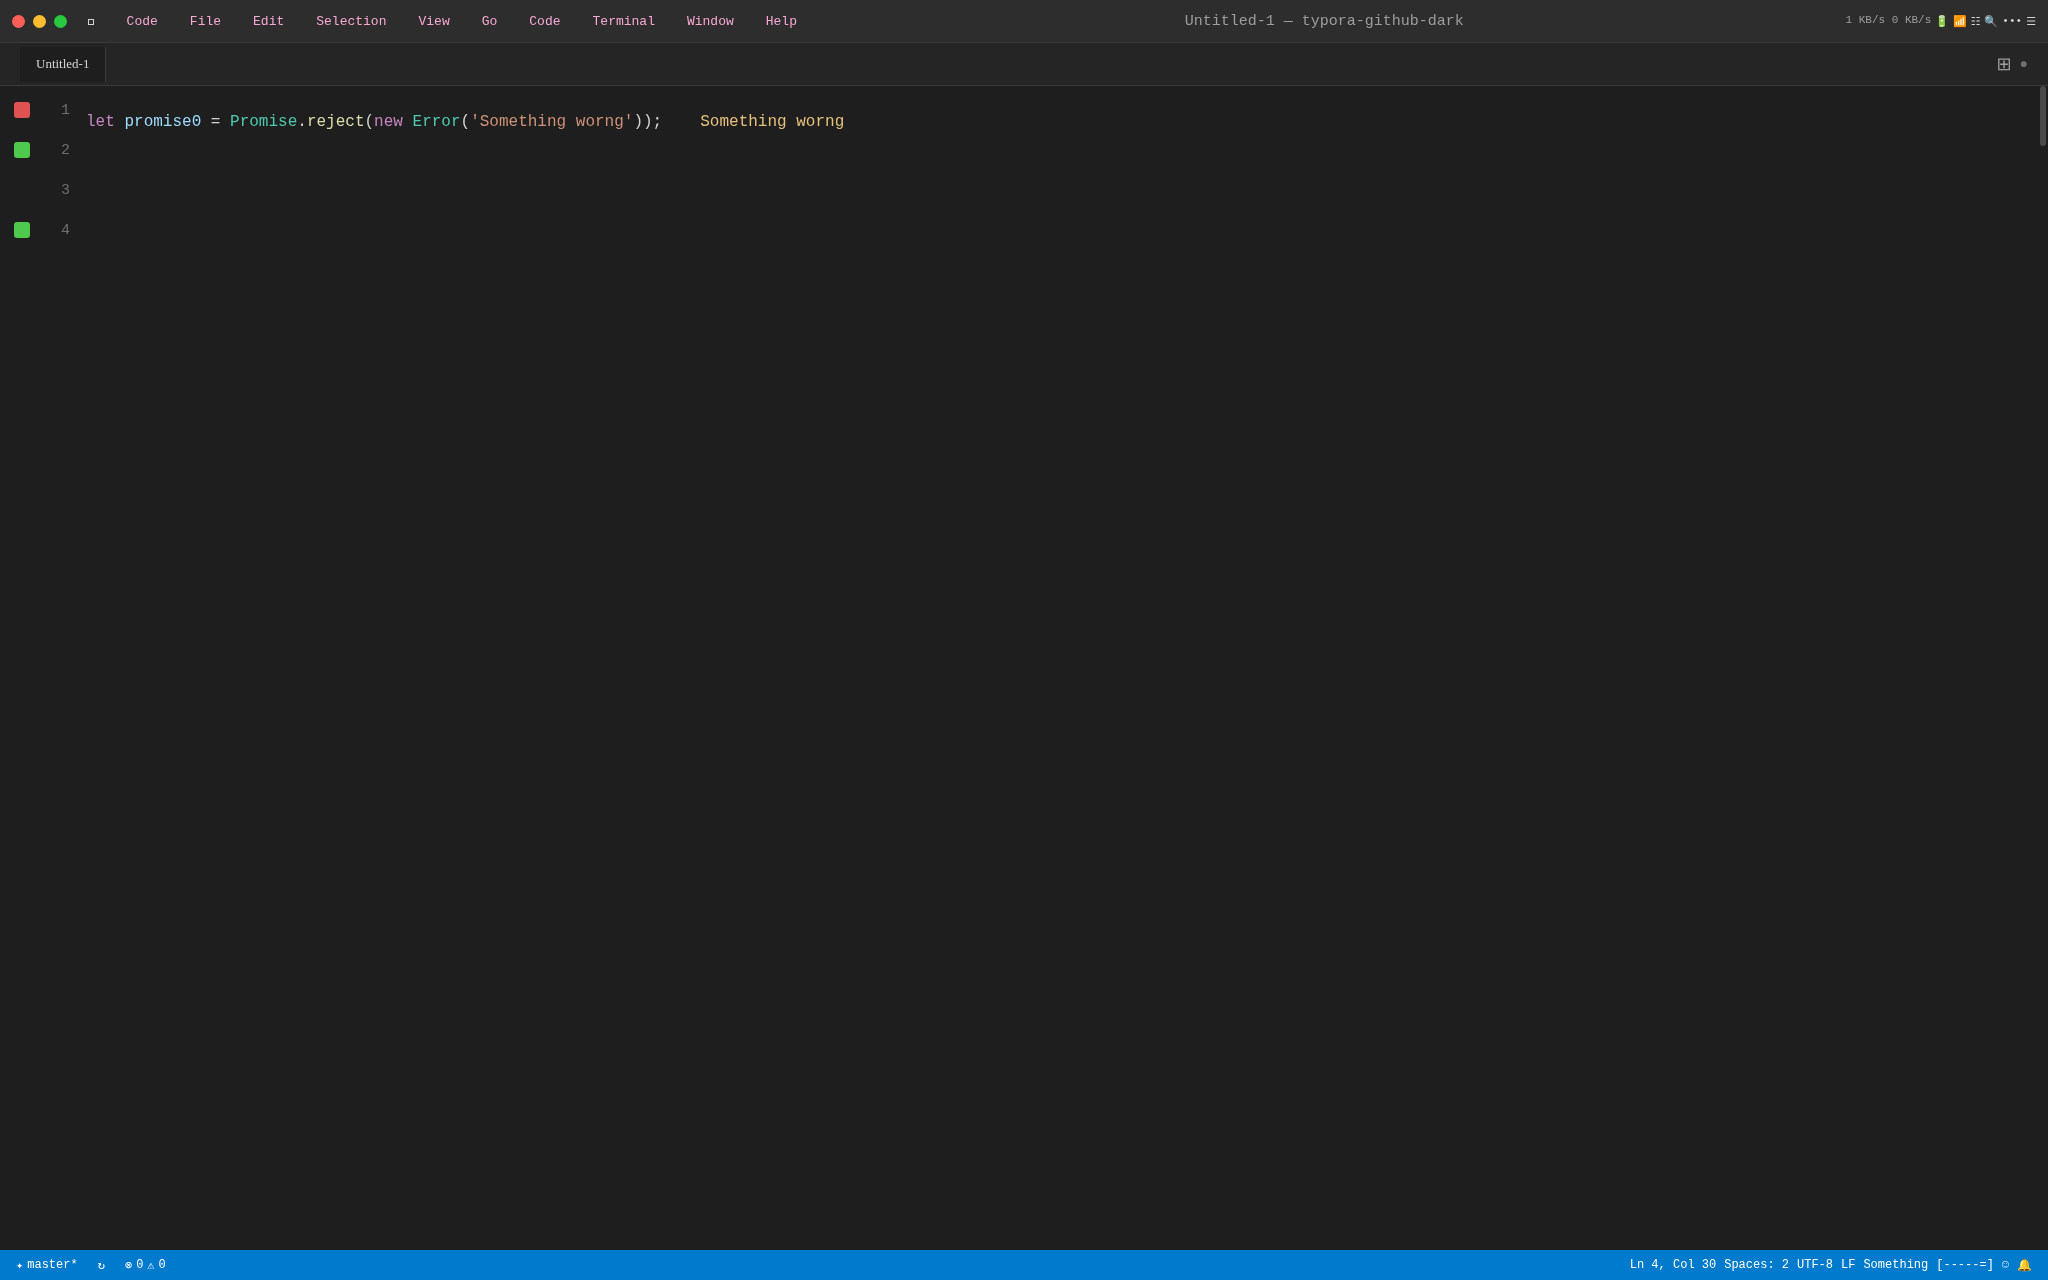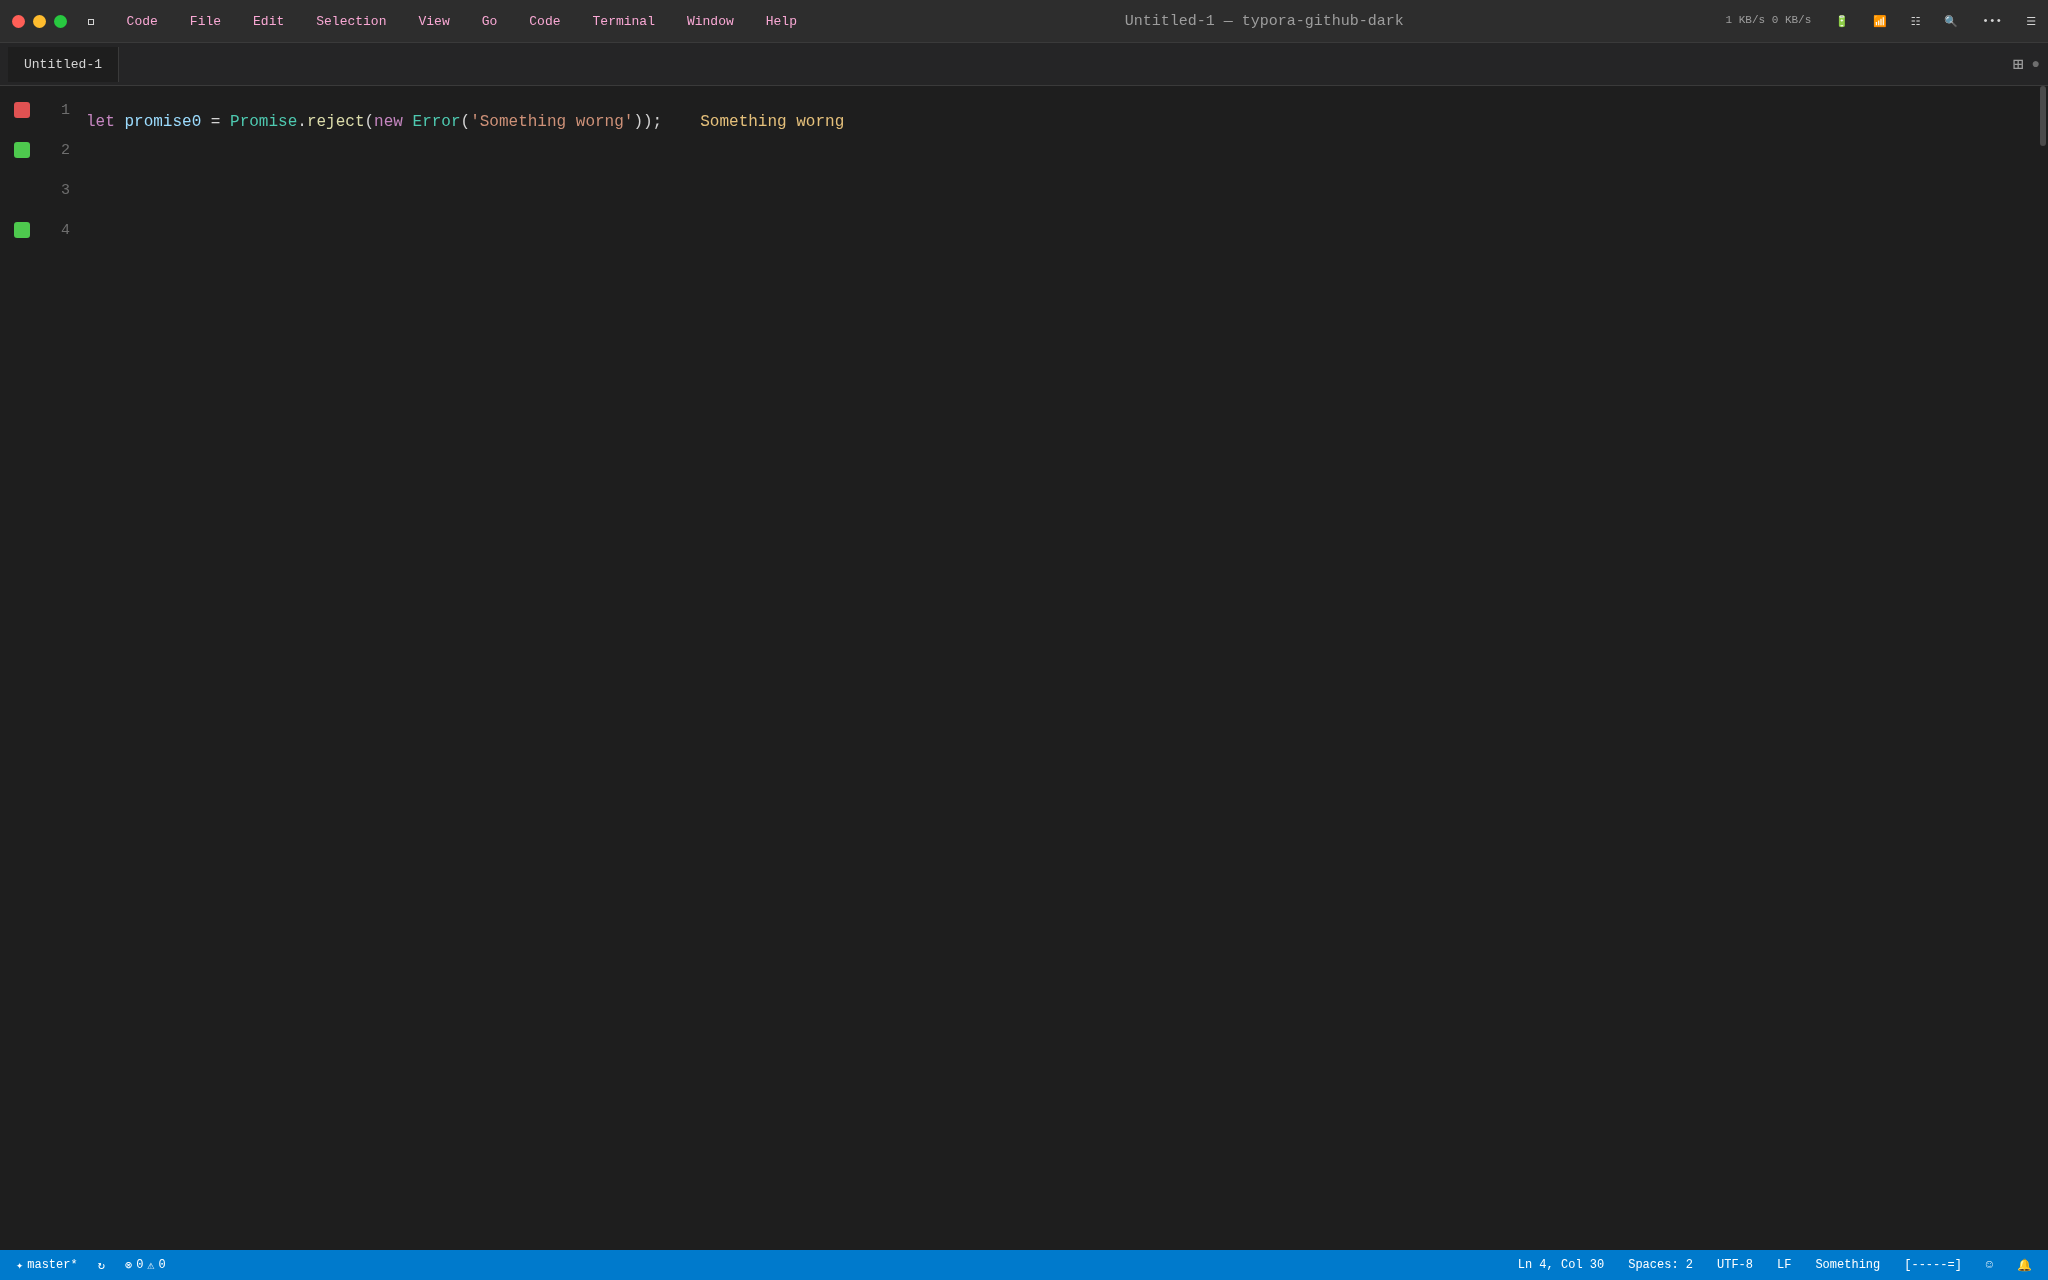--- a/index.html
+++ b/index.html
@@ -44,40 +44,41 @@
     .menu-bar-center {
       flex: 1;
       text-align: center;
       font-size: 15px;
       color: #9d9d9d;
     }
 
     .menu-bar-right {
       display: flex;
       align-items: center;
-      gap: 24px;
+      gap: 4px;
       font-size: 11px;
       color: #d4d4d4;
     }
 
     .traffic-lights {
       display: flex;
       gap: 8px;
       align-items: center;
     }
 
     
     .tab-bar {
       background: #252526;
       height: 43px;
       display: flex;
       align-items: center;
       border-bottom: 1px solid #3a3a3a;
       flex-shrink: 0;
-      padding: 0 8px;
+      padding: 0 20px;
+      font-family: Liberation Serif, serif;
     }
 
     .tab {
       display: flex;
       align-items: center;
       padding: 0 16px;
       height: 35px;
       background: #1e1e1e;
       border-right: 1px solid #3a3a3a;
       font-size: 13px;
@@ -148,21 +149,20 @@
     .status-left {
       display: flex;
       align-items: center;
       gap: 12px;
     }
 
     .status-right {
       margin-left: auto;
       display: flex;
       align-items: center;
-      gap: 16px;
     }
 
     .status-item {
       display: flex;
       align-items: center;
       gap: 4px;
       cursor: pointer;
       padding: 0 4px;
     }
 

